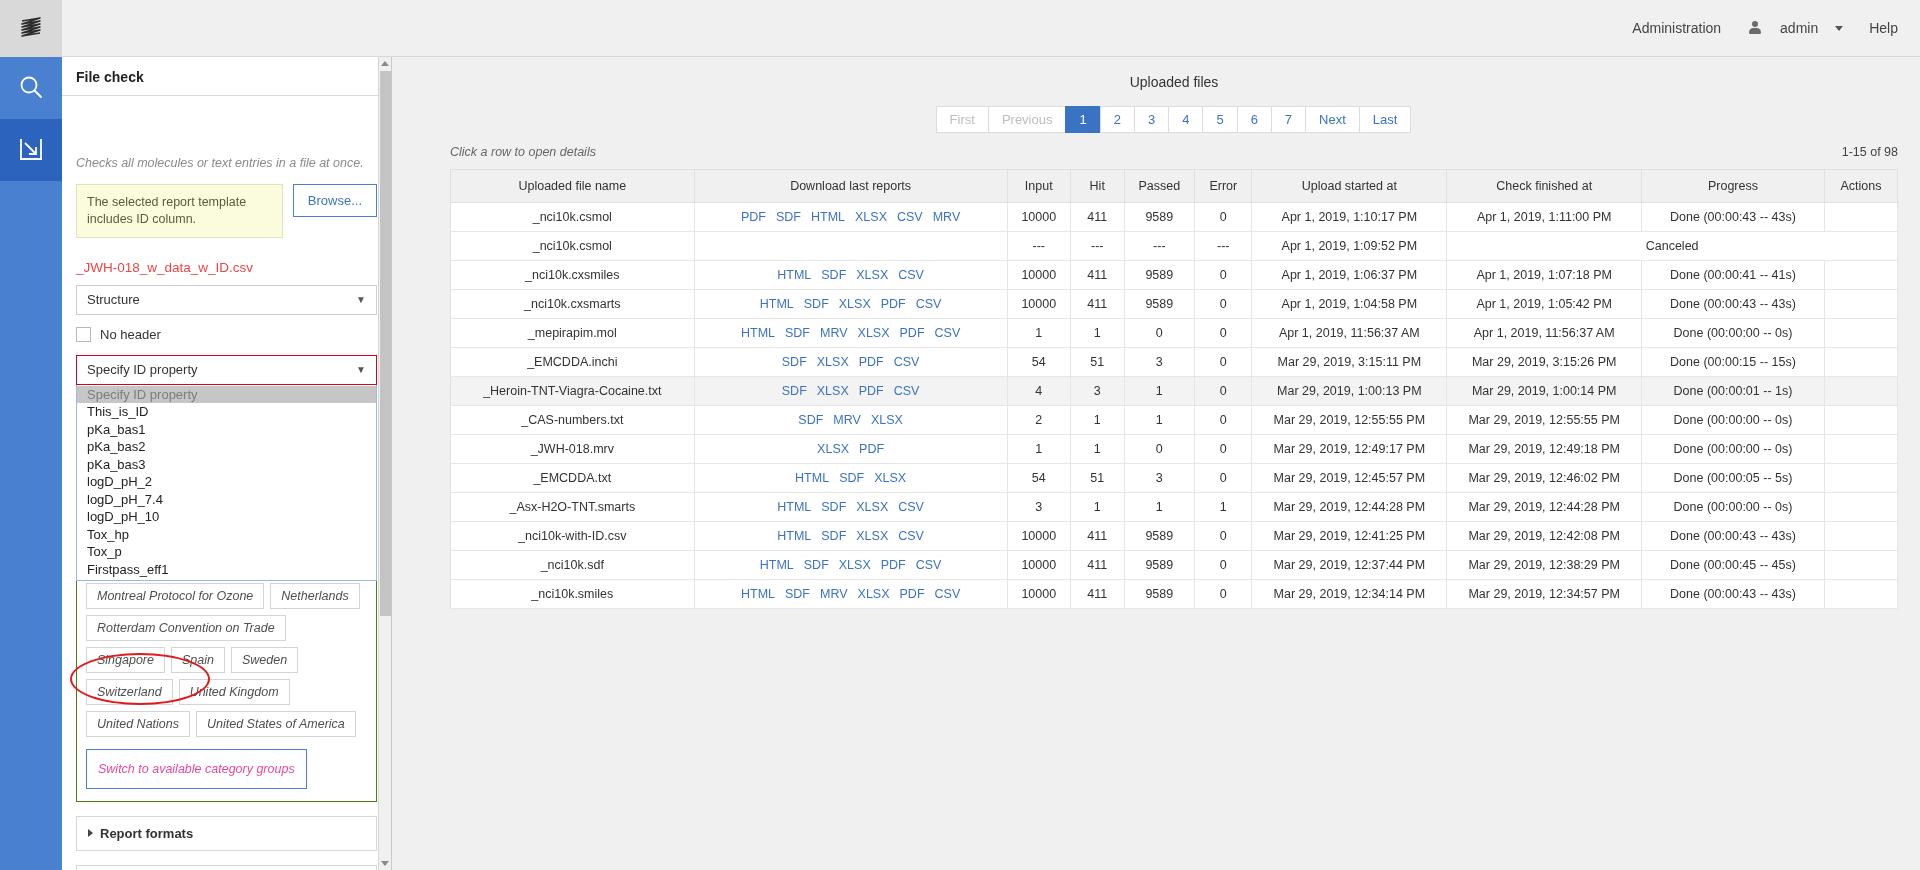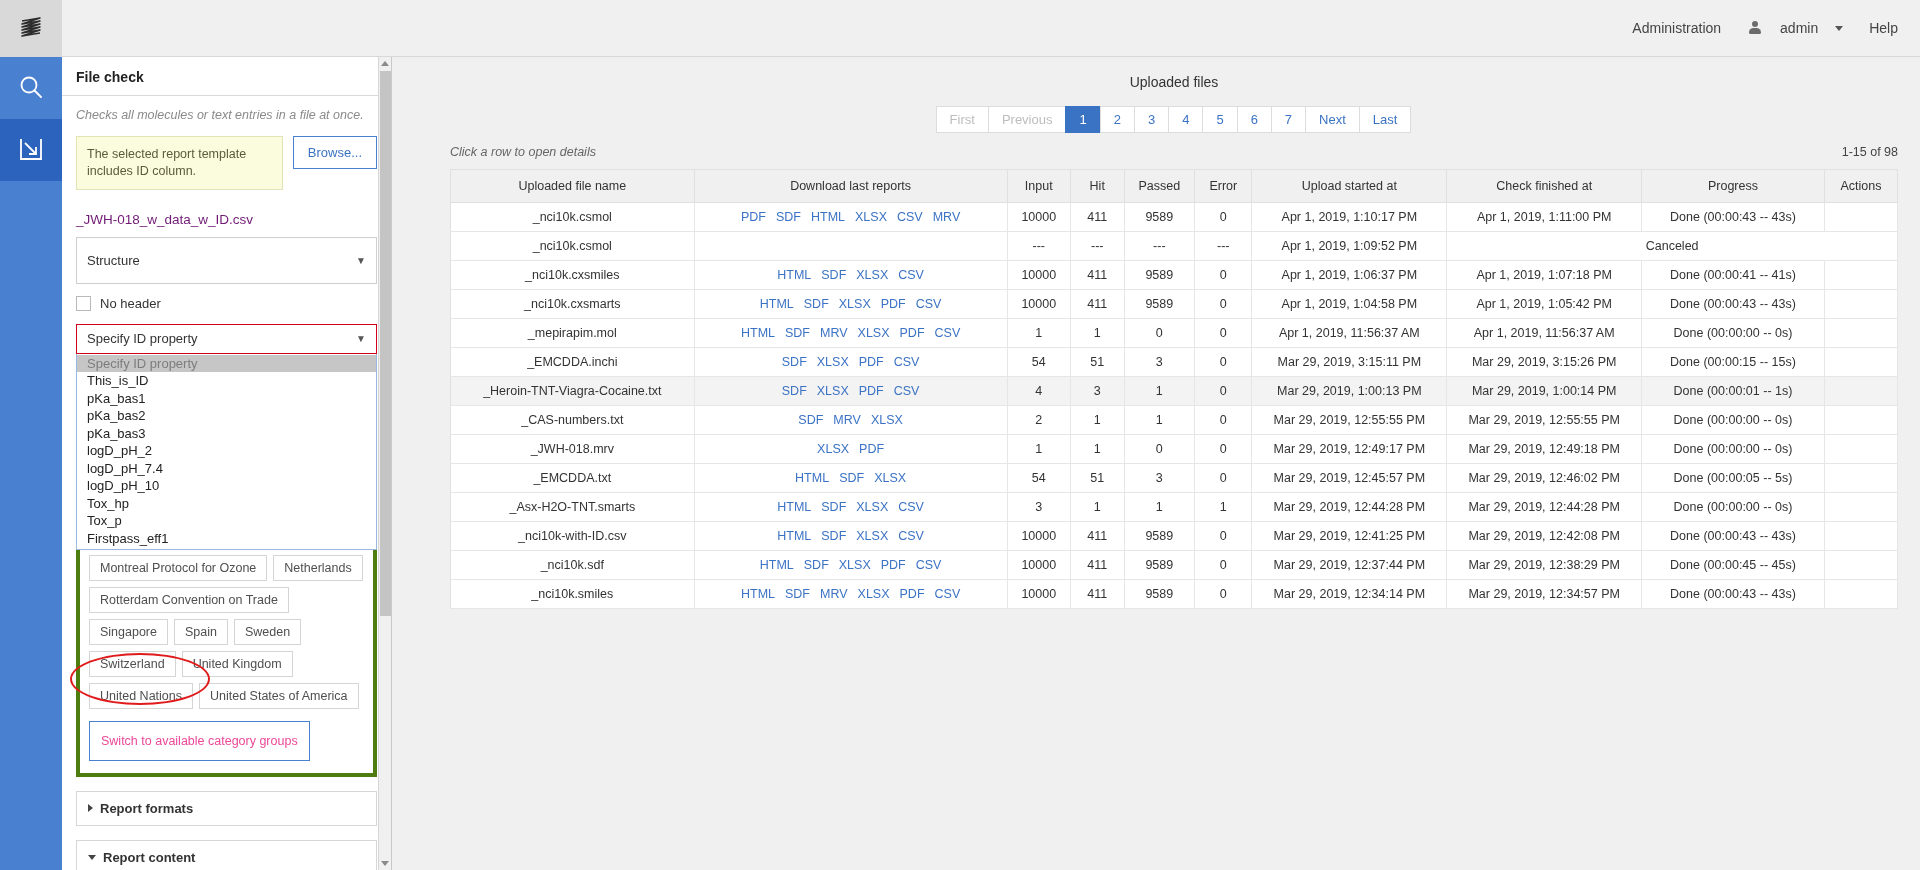--- a/index.html
+++ b/index.html
@@ -70,20 +70,21 @@
   .rail-item.active { background: #2b63bd; }
 
   
   .left-panel {
     width: 330px; flex: 0 0 330px;
     background: #fff;
     border-right: 1px solid #c9c9c9;
     position: relative;
     display: flex; flex-direction: column;
     overflow: hidden;
+    gap: 48px;
   }
   .panel-title {
     font-size: 14px; font-weight: bold; color: #222;
     padding: 12px 14px 10px 14px;
     border-bottom: 1px solid #d9d9d9;
   }
   .panel-scroll {
     flex: 1 1 auto; overflow: hidden; position: relative; padding: 0 0 0 0;
   }
   .panel-inner { padding: 12px 14px 10px 14px; position: relative; }
@@ -96,23 +97,23 @@
     background: #fbfbdd; border: 1px solid #e3e3b5;
     color: #5c5c3a; font-size: 12.5px; line-height: 1.35;
     padding: 9px 10px;
   }
   .browse-btn {
     flex: 0 0 auto;
     border: 1px solid #4a80d0; background: #fff; color: #3b73c4;
     font-size: 13px; padding: 8px 14px; cursor: pointer; white-space: nowrap;
     align-self: flex-start;
   }
-  .file-name { font-size: 13.5px; color: #701a75; margin-bottom: 10px; }
+  .file-name { font-size: 13.5px; color: #ef4444; margin-bottom: 10px; }
   .select-box {
-    border: 1px solid #cfcfcf; background: #fff; height: 47px;
+    border: 1px solid #cfcfcf; background: #fff; height: 30px;
     display: flex; align-items: center; padding: 0 10px;
     font-size: 13px; color: #333; position: relative; cursor: pointer;
     margin-bottom: 12px;
   }
   .select-box .arr { margin-left: auto; color: #555; font-size: 10px; }
   .chk-row { display: flex; align-items: center; gap: 9px; margin-bottom: 13px; }
   .chk {
     width: 15px; height: 15px; border: 1px solid #b9b9b9; background: #fff;
     cursor: pointer; flex: 0 0 15px;
   }
@@ -130,21 +131,21 @@
     background: #fff; border: 1px solid #9bb8e0; border-top: none;
     z-index: 40; padding: 1px 0 2px 0;
   }
   .combo-opt {
     padding: 1px 10px; font-size: 13px; color: #222; line-height: 15.5px; cursor: pointer;
   }
   .combo-opt.dim { background: #c6c6c6; color: #7d7d7d; }
 
   
   .cat-card {
-    border: 4px solid #4d7c0f; padding: 10px 9px 12px 9px; margin-top: 5px; background: #fff;
+    border: 1px solid #4d7c0f; padding: 10px 9px 12px 9px; margin-top: 5px; background: #fff; font-style: italic;
   }
   .cat-rows { display: flex; flex-wrap: wrap; gap: 6px; }
   .cat-tag {
     border: 1px solid #d5d5d5; background: #fff; color: #4f4f4f;
     font-size: 12.5px; padding: 5px 10px; cursor: pointer; white-space: nowrap;
   }
   .switch-btn {
     margin-top: 12px; display: inline-block;
     border: 1px solid #4a80d0; background: #fff; color: #ec4899;
     font-size: 12.5px; padding: 12px 11px; cursor: pointer;

